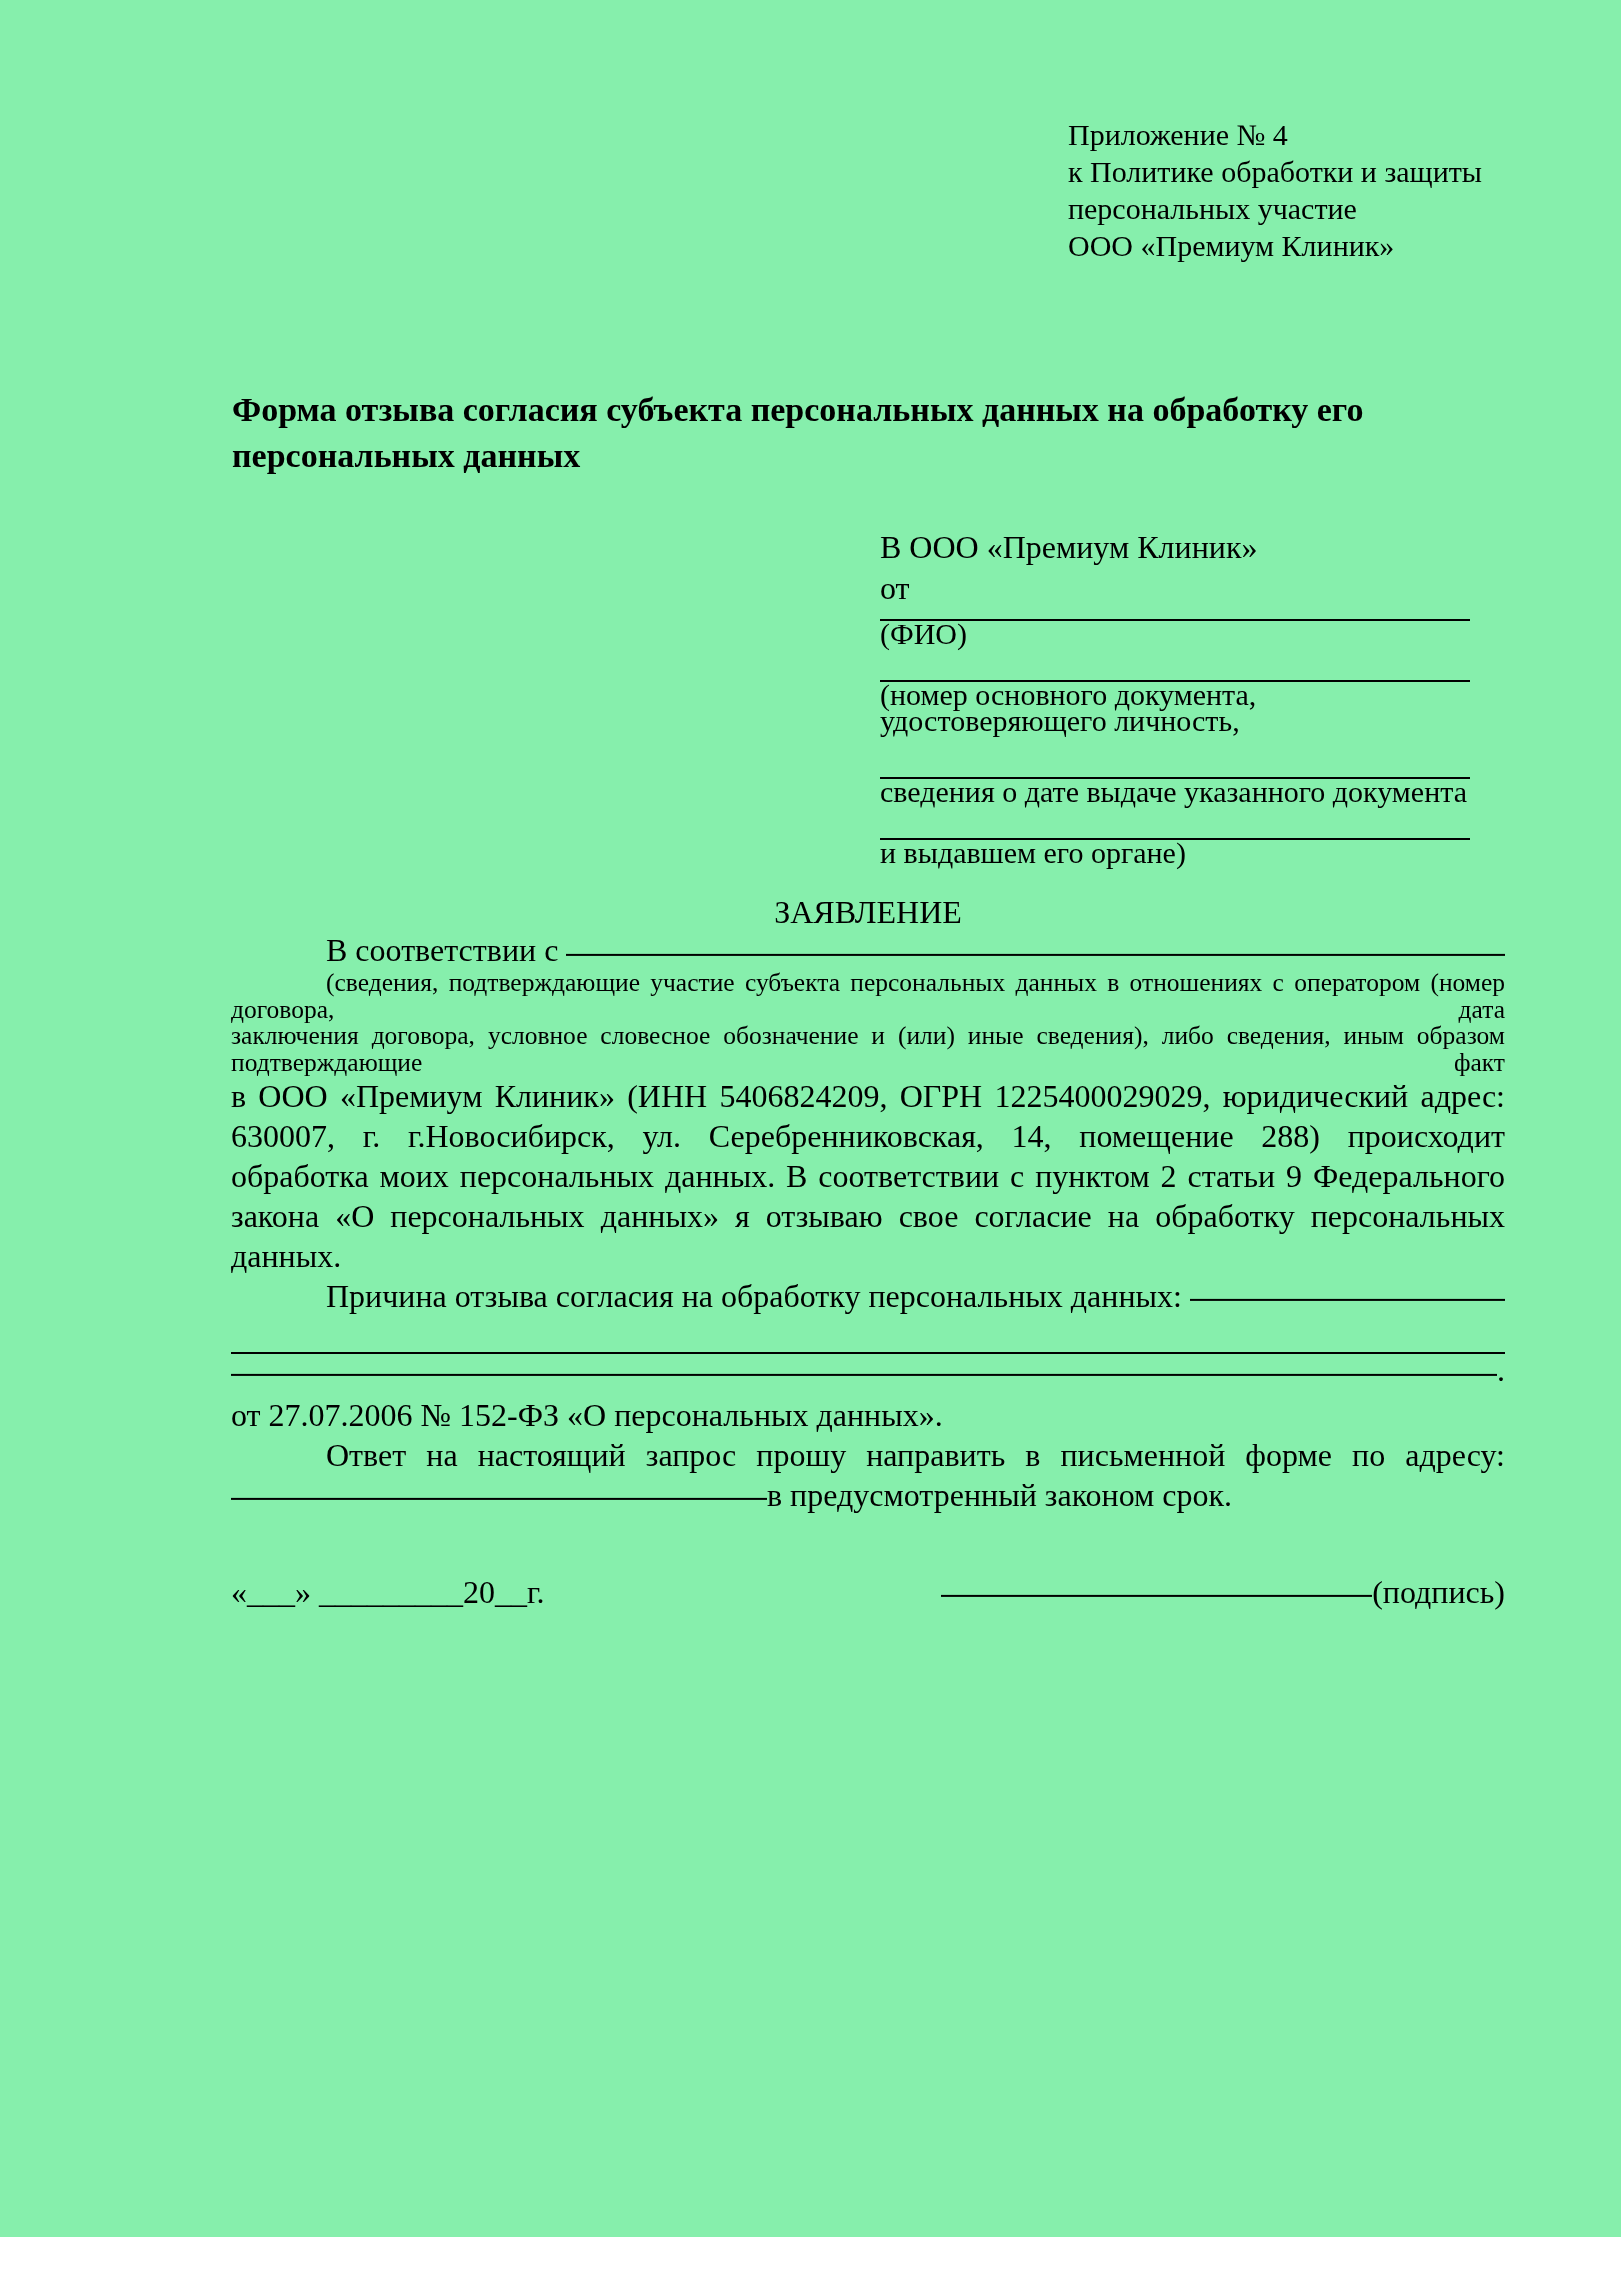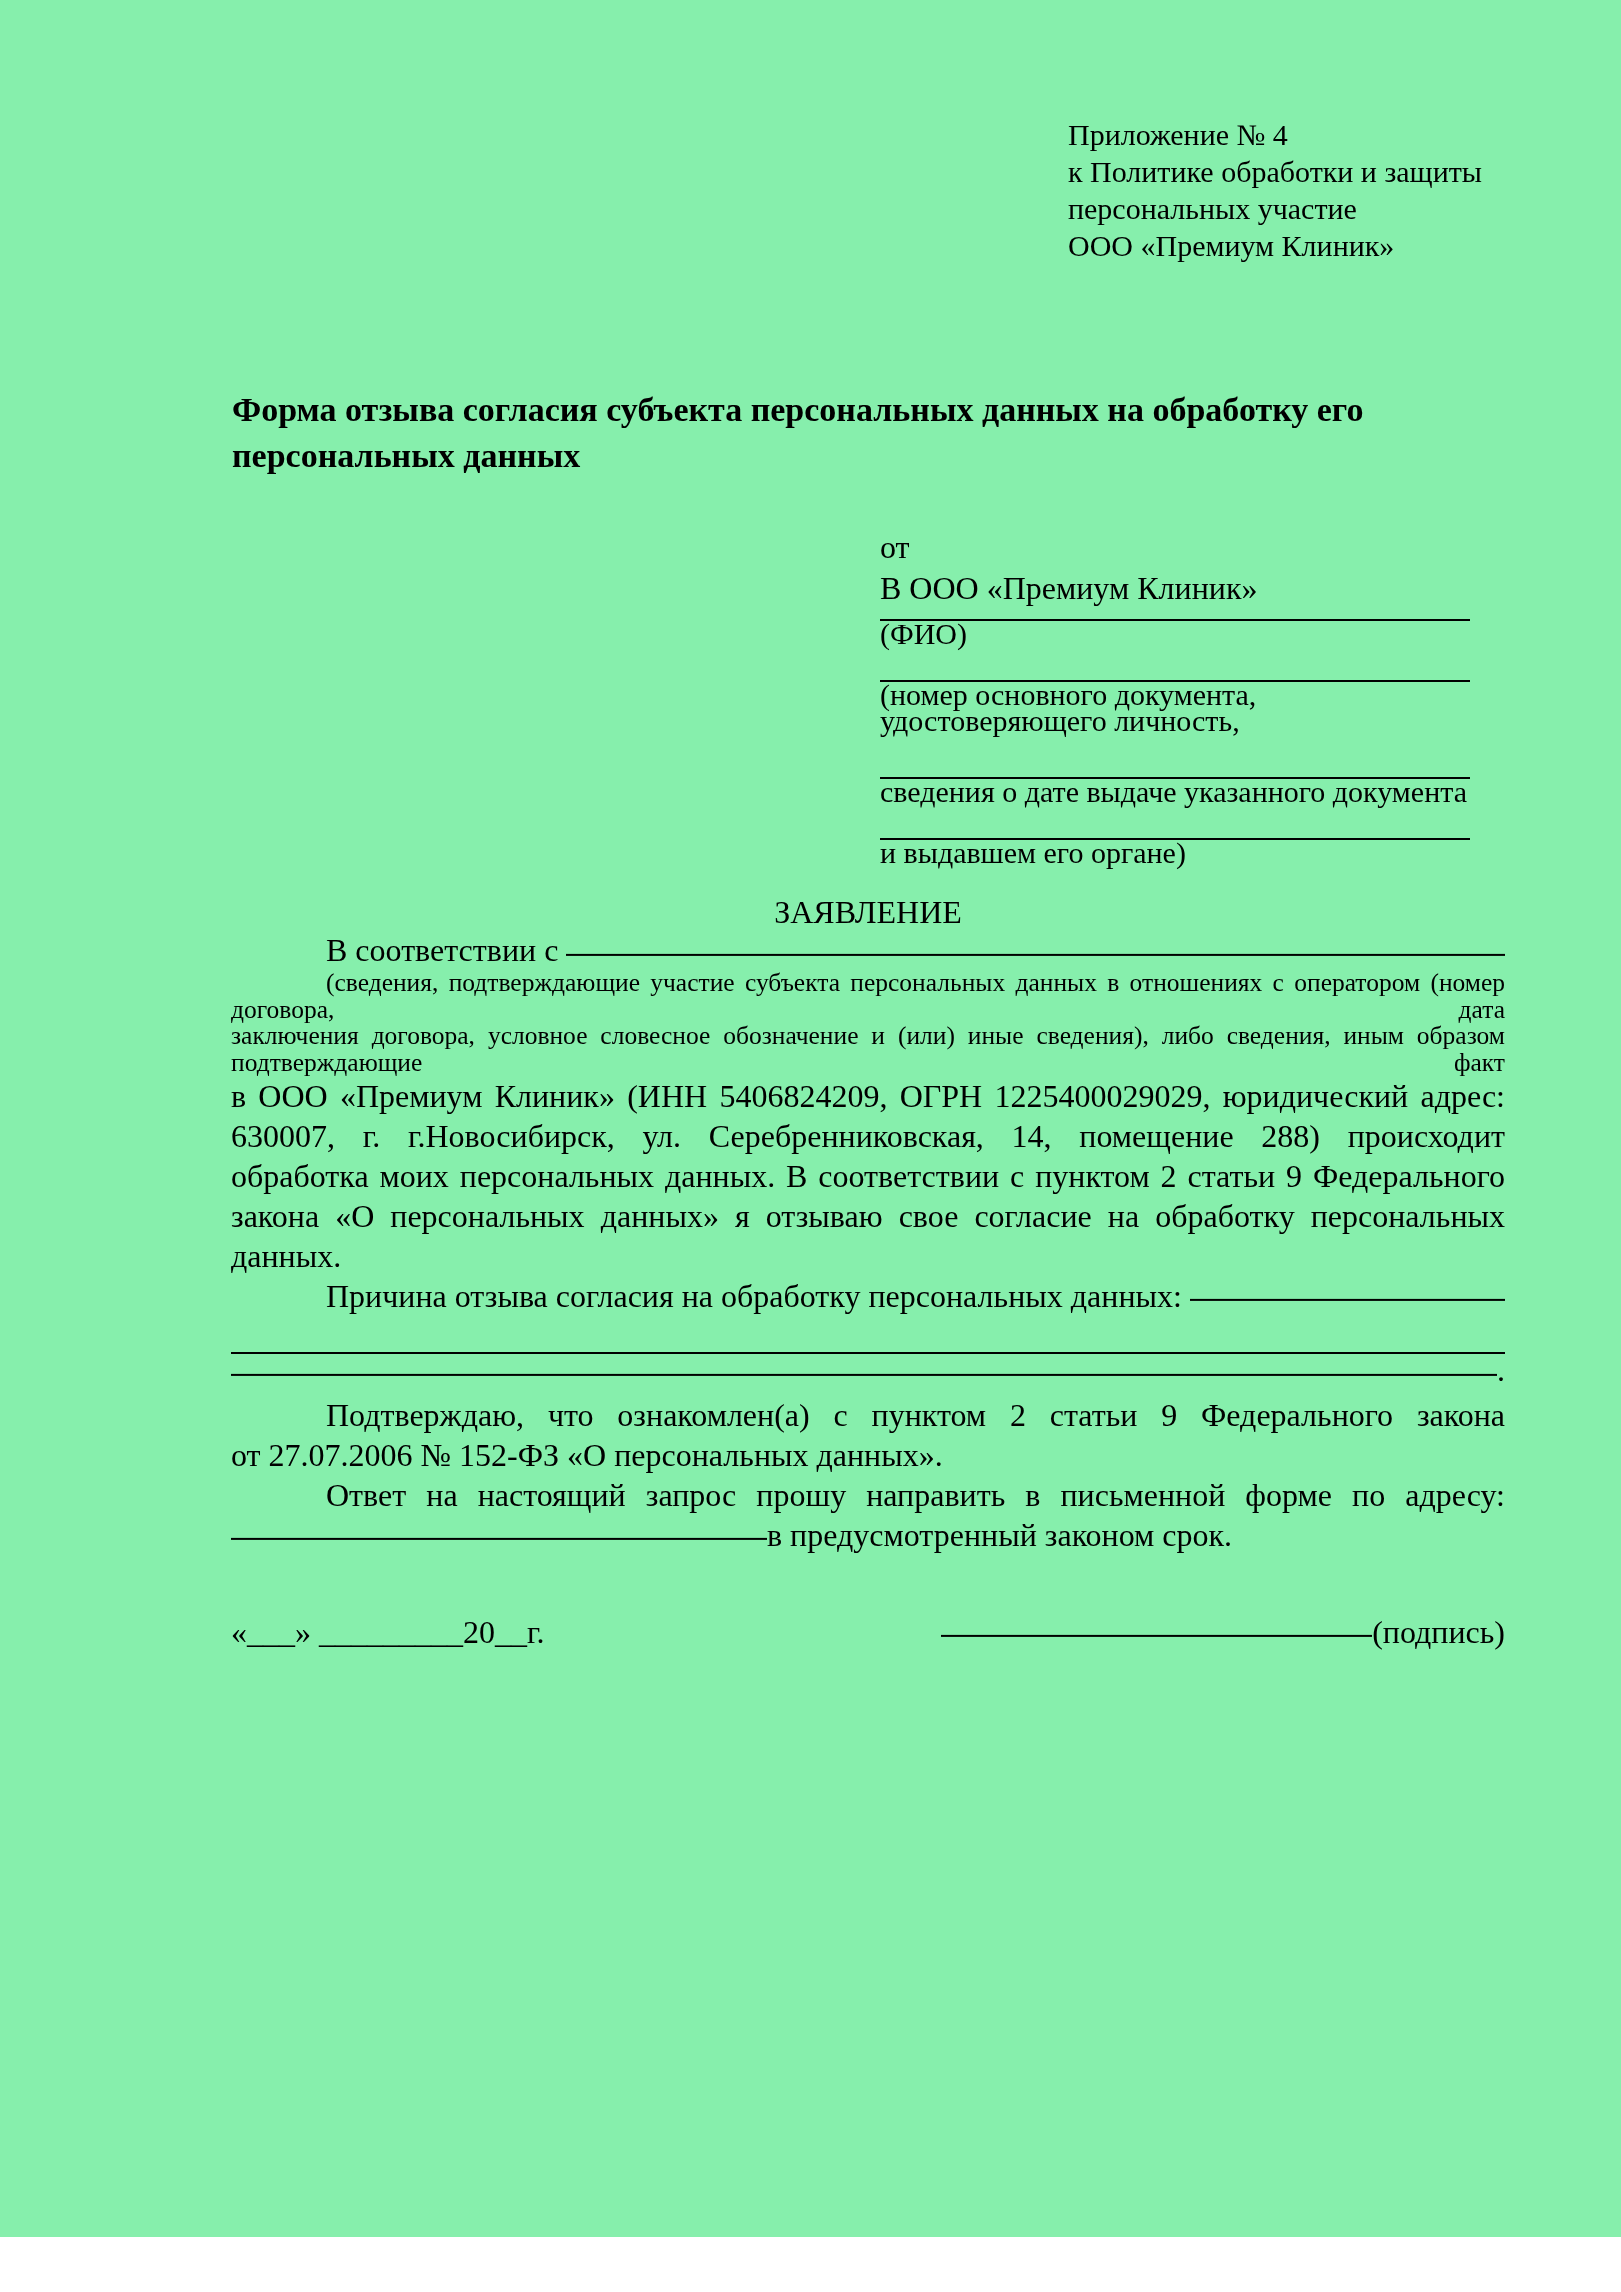--- a/index.html
+++ b/index.html
@@ -52,22 +52,22 @@
   <div class="hdr">
     <div>Приложение № 4</div>
     <div>к Политике обработки и защиты</div>
     <div>персональных участие</div>
     <div>ООО «Премиум Клиник»</div>
   </div>
 
   <div class="title">Форма отзыва согласия субъекта персональных данных на обработку его персональных данных</div>
 
   <div class="addr">
+    <div>В ООО «Премиум Клиник»</div>
     <div>от</div>
-    <div>В ООО «Премиум Клиник»</div>
     <div class="rule r1"></div>
     <div class="cap">(ФИО)</div>
     <div class="rule r2"></div>
     <div class="cap">(номер основного документа, удостоверяющего личность,</div>
     <div class="rule r3"></div>
     <div class="cap">сведения о дате выдаче указанного документа</div>
     <div class="rule r4"></div>
     <div class="cap">и выдавшем его органе)</div>
   </div>
 
@@ -99,21 +99,20 @@
     </div>
 
     <div class="blank1"></div>
 
     <div class="row blank2">
       <span class="line grow"></span>
       <span>.</span>
     </div>
 
     <div class="confirm">
-      <div class="just ind-first">Подтверждаю, что ознакомлен(а) с пунктом 2 статьи 9 Федерального закона</div>
       <div>от 27.07.2006 № 152-ФЗ «О персональных данных».</div>
     </div>
 
     <div class="just ind-first">Ответ на настоящий запрос прошу направить в письменной форме по адресу:</div>
 
     <div class="row reply2">
       <span class="line addr-line"></span>
       <span class="nowrap">в предусмотренный законом срок.</span>
     </div>
 

